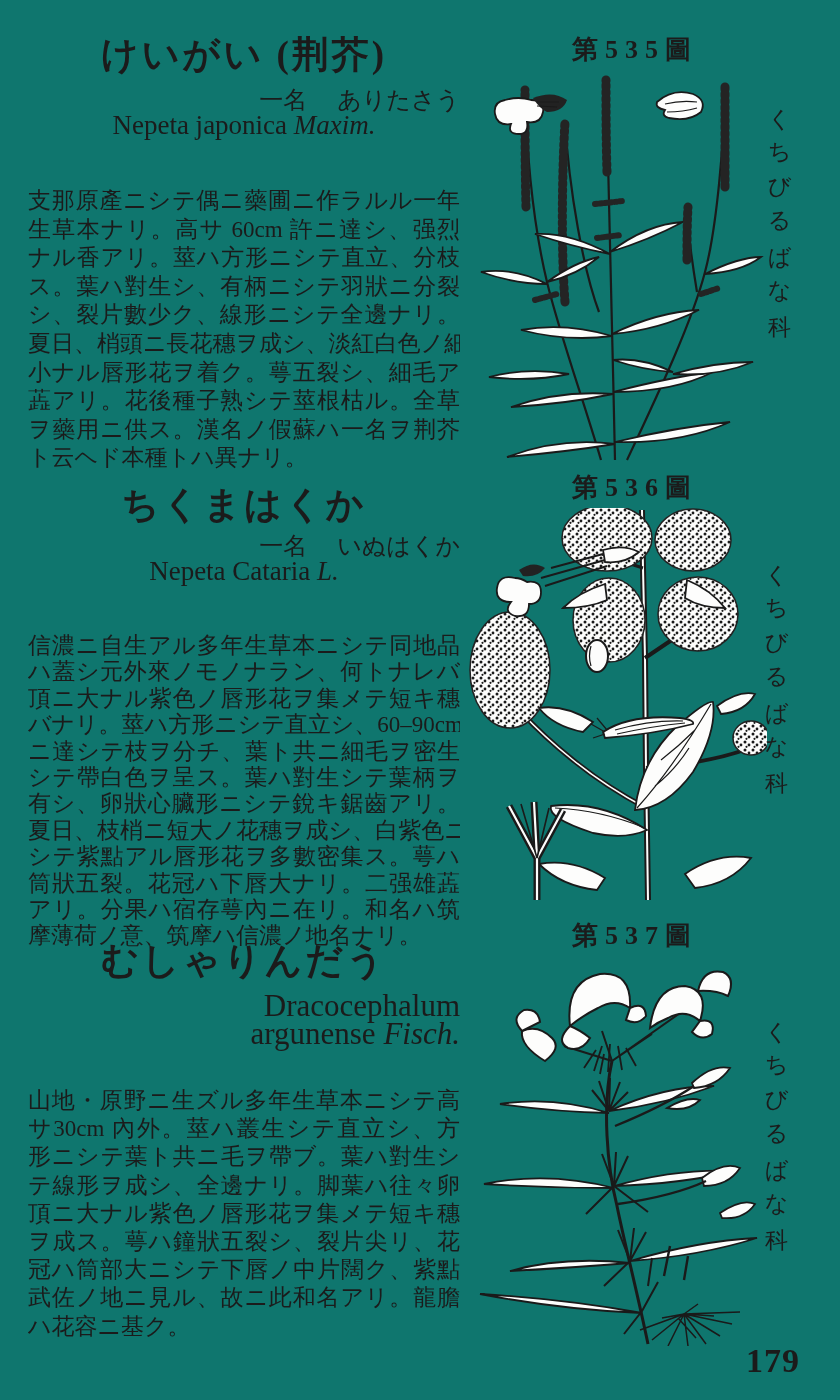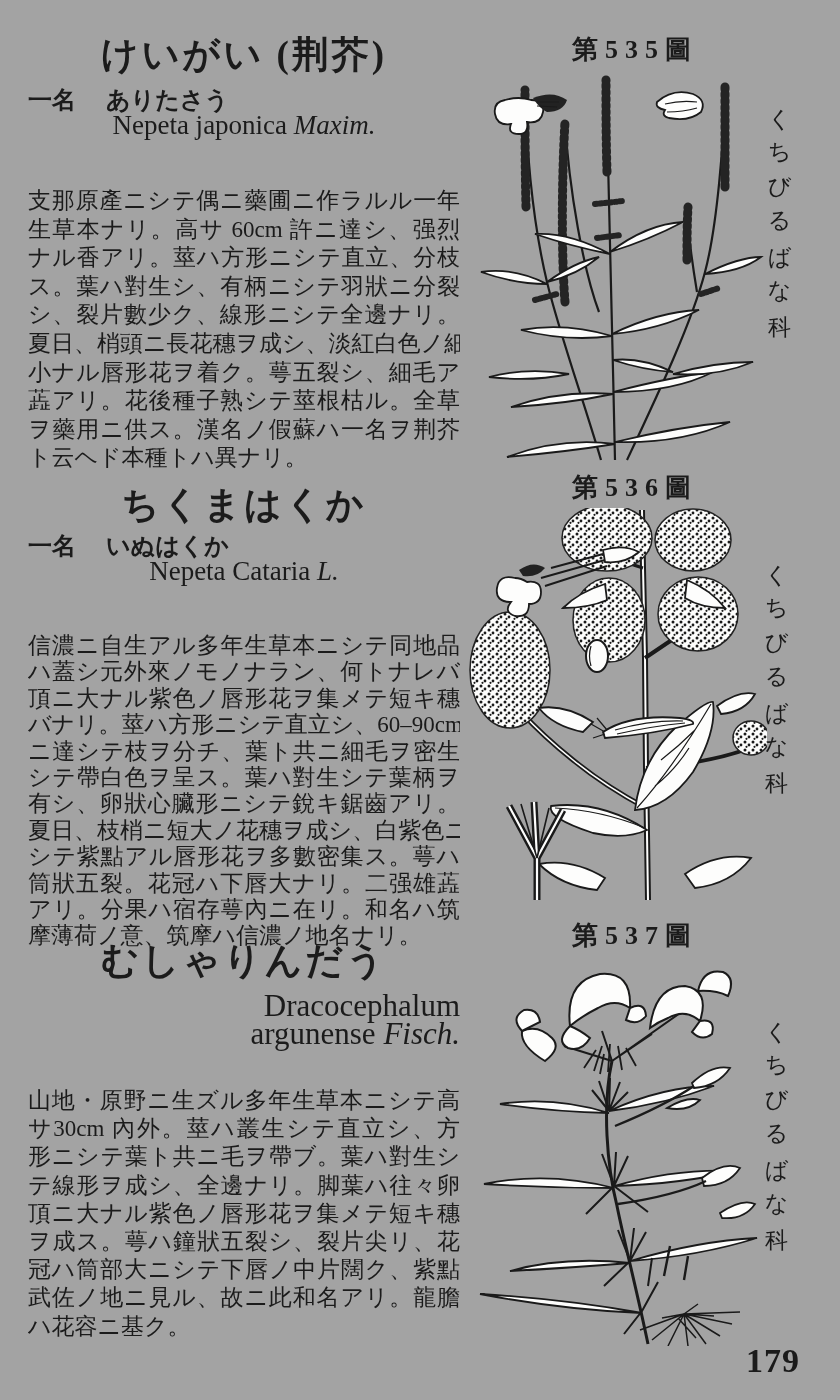--- a/index.html
+++ b/index.html
@@ -1,27 +1,27 @@
 <!DOCTYPE html>
 <html><head>
 <meta charset="utf-8">
 <style>
   html,body{margin:0;padding:0;}
   .page{
-    position:relative;width:840px;height:1400px;background:#a3a3a3;
+    position:relative;width:840px;height:1400px;background:#0f766e;
     font-family:"Liberation Serif","DejaVu Serif",serif;color:#1b1b1b;overflow:hidden;
   }
   .abs{position:absolute;}
   
   .col{left:28px;width:432px;}
   .entry-title{
     width:432px;text-align:center;font-weight:bold;font-size:37px;
     letter-spacing:3px;white-space:nowrap;
   }
-  .alias-row{width:432px;text-align:left;font-size:24px;font-weight:bold;}
+  .alias-row{width:432px;text-align:right;font-size:24px;font-weight:normal;}
   .alias-row .gap{display:inline-block;width:30px;}
   .latin-row{width:432px;text-align:center;font-size:27px;}
   .latin-author{font-style:italic;}
   .latin-left{width:432px;text-align:right;font-size:31px;}
   .body{width:432px;font-size:23px;margin-top:41px;}
   .tline{
     text-align:justify;text-align-last:justify;white-space:nowrap;overflow:hidden;
   }
   .tline:last-child{text-align-last:left;}
   .b1 .tline{line-height:28.6px;height:28.6px;}

